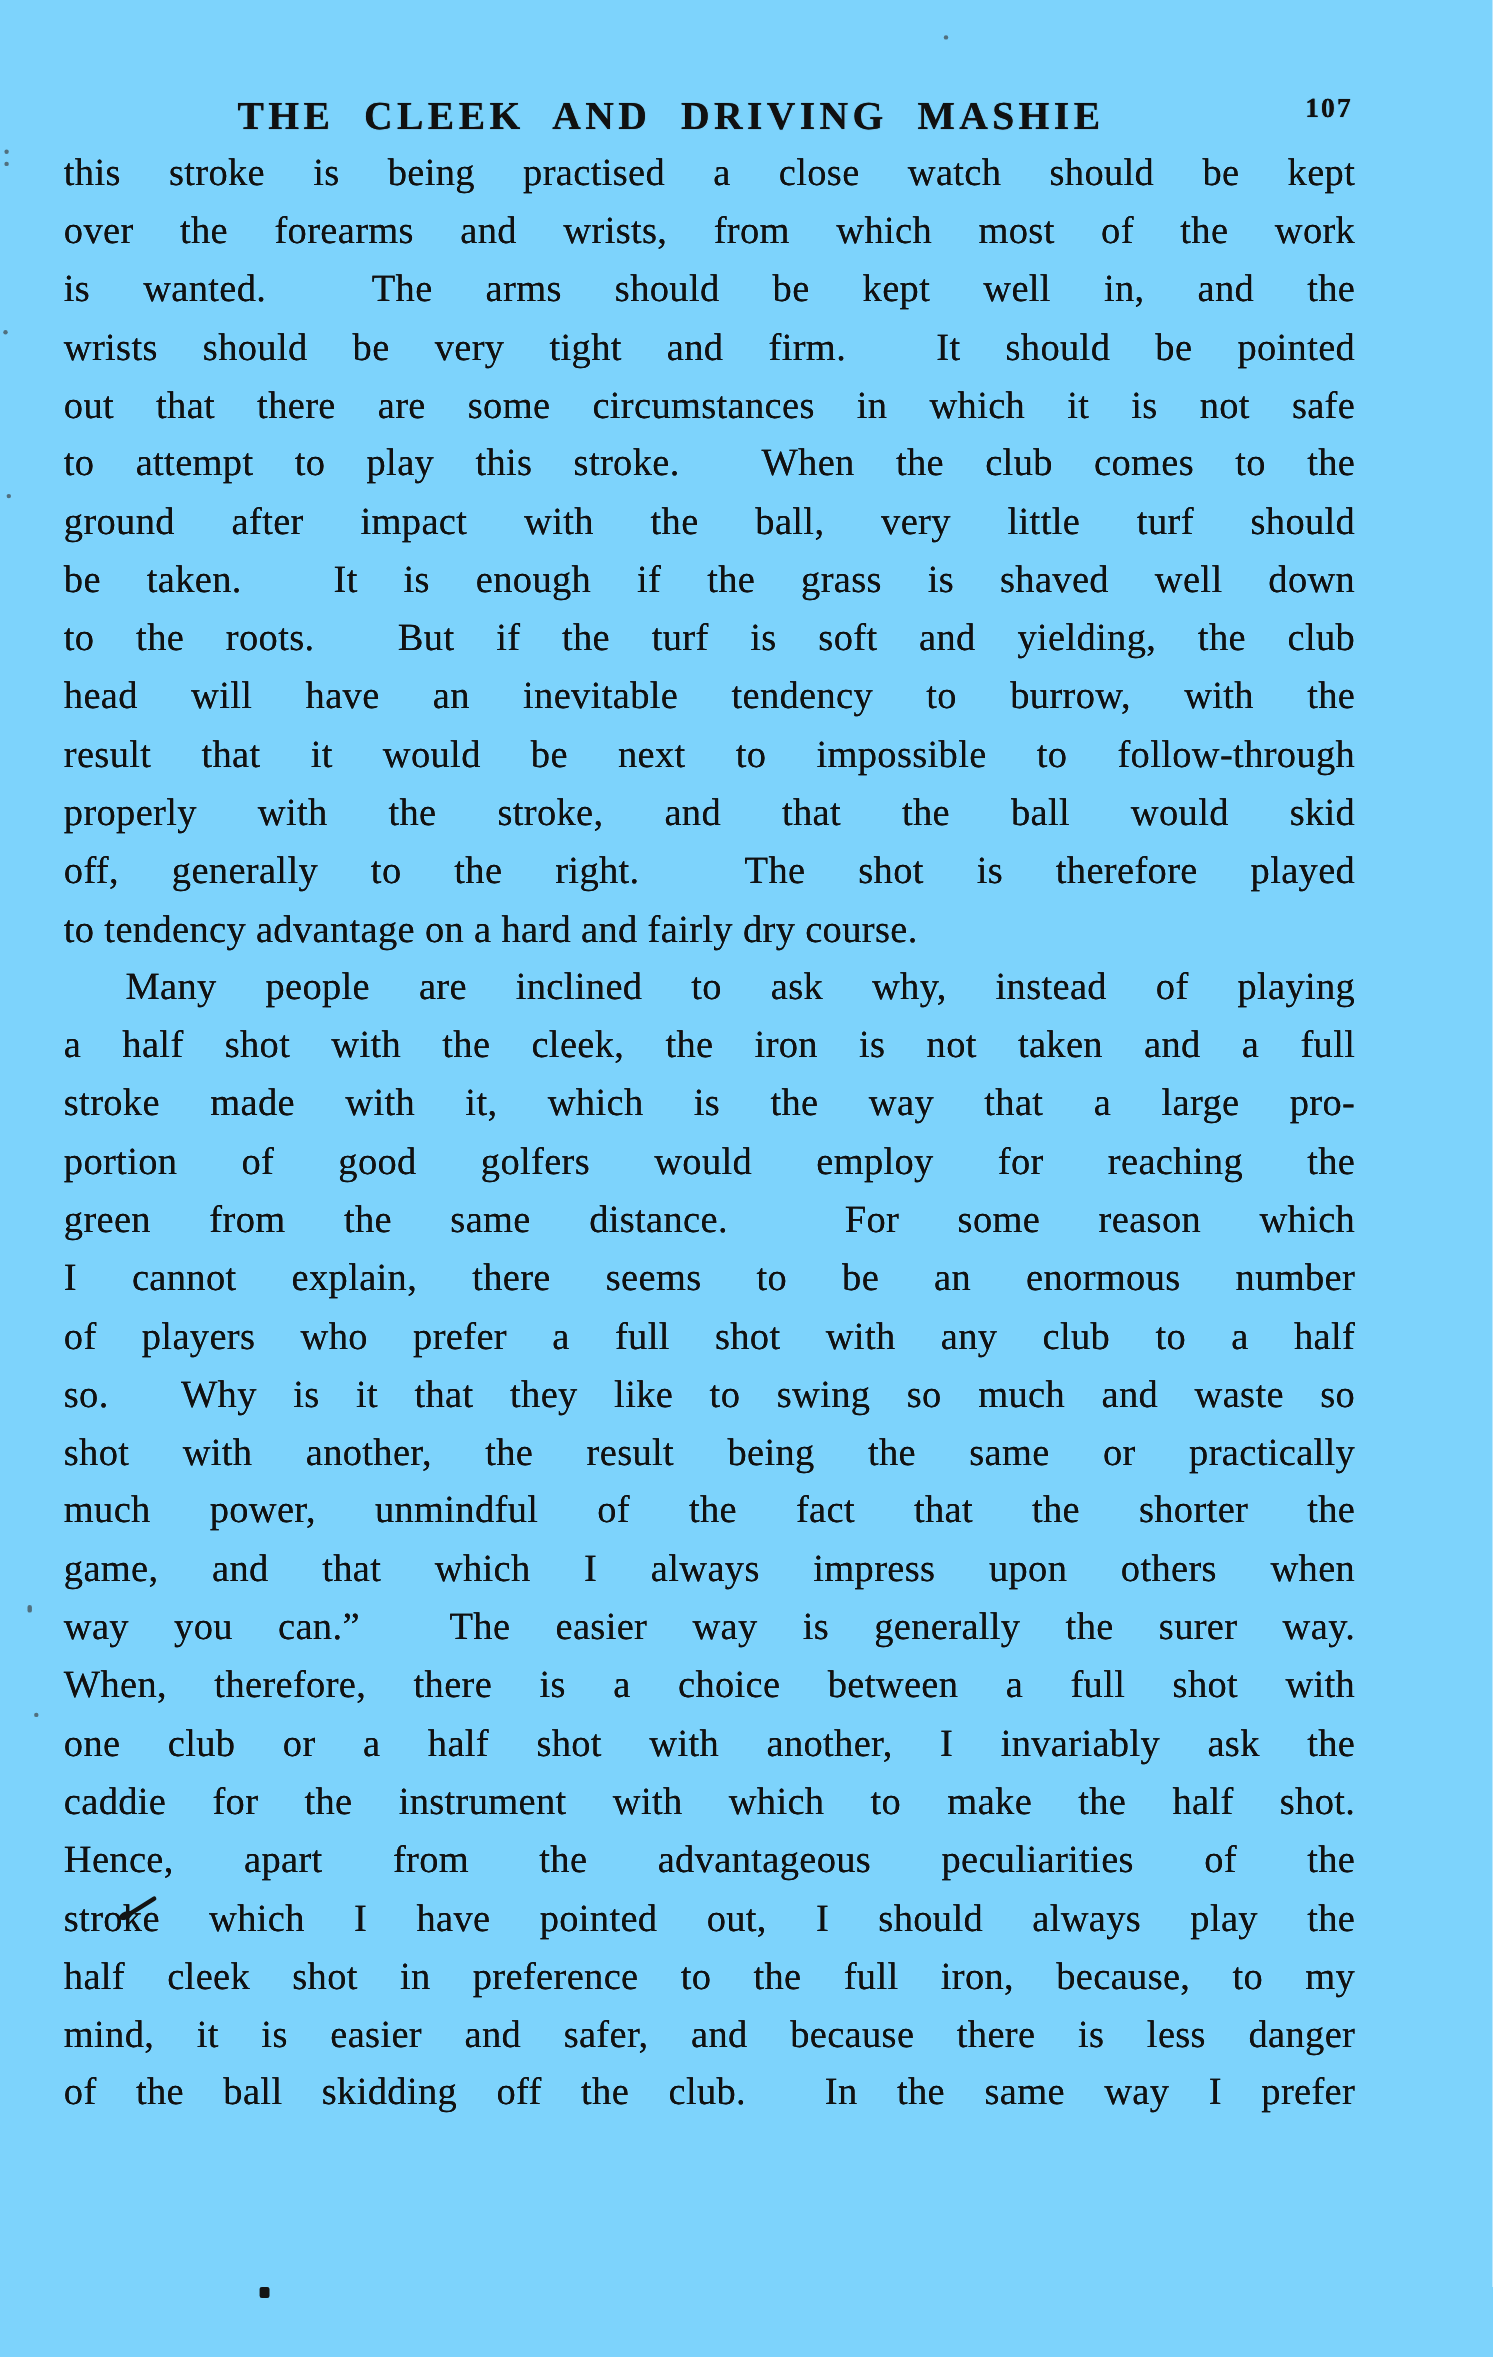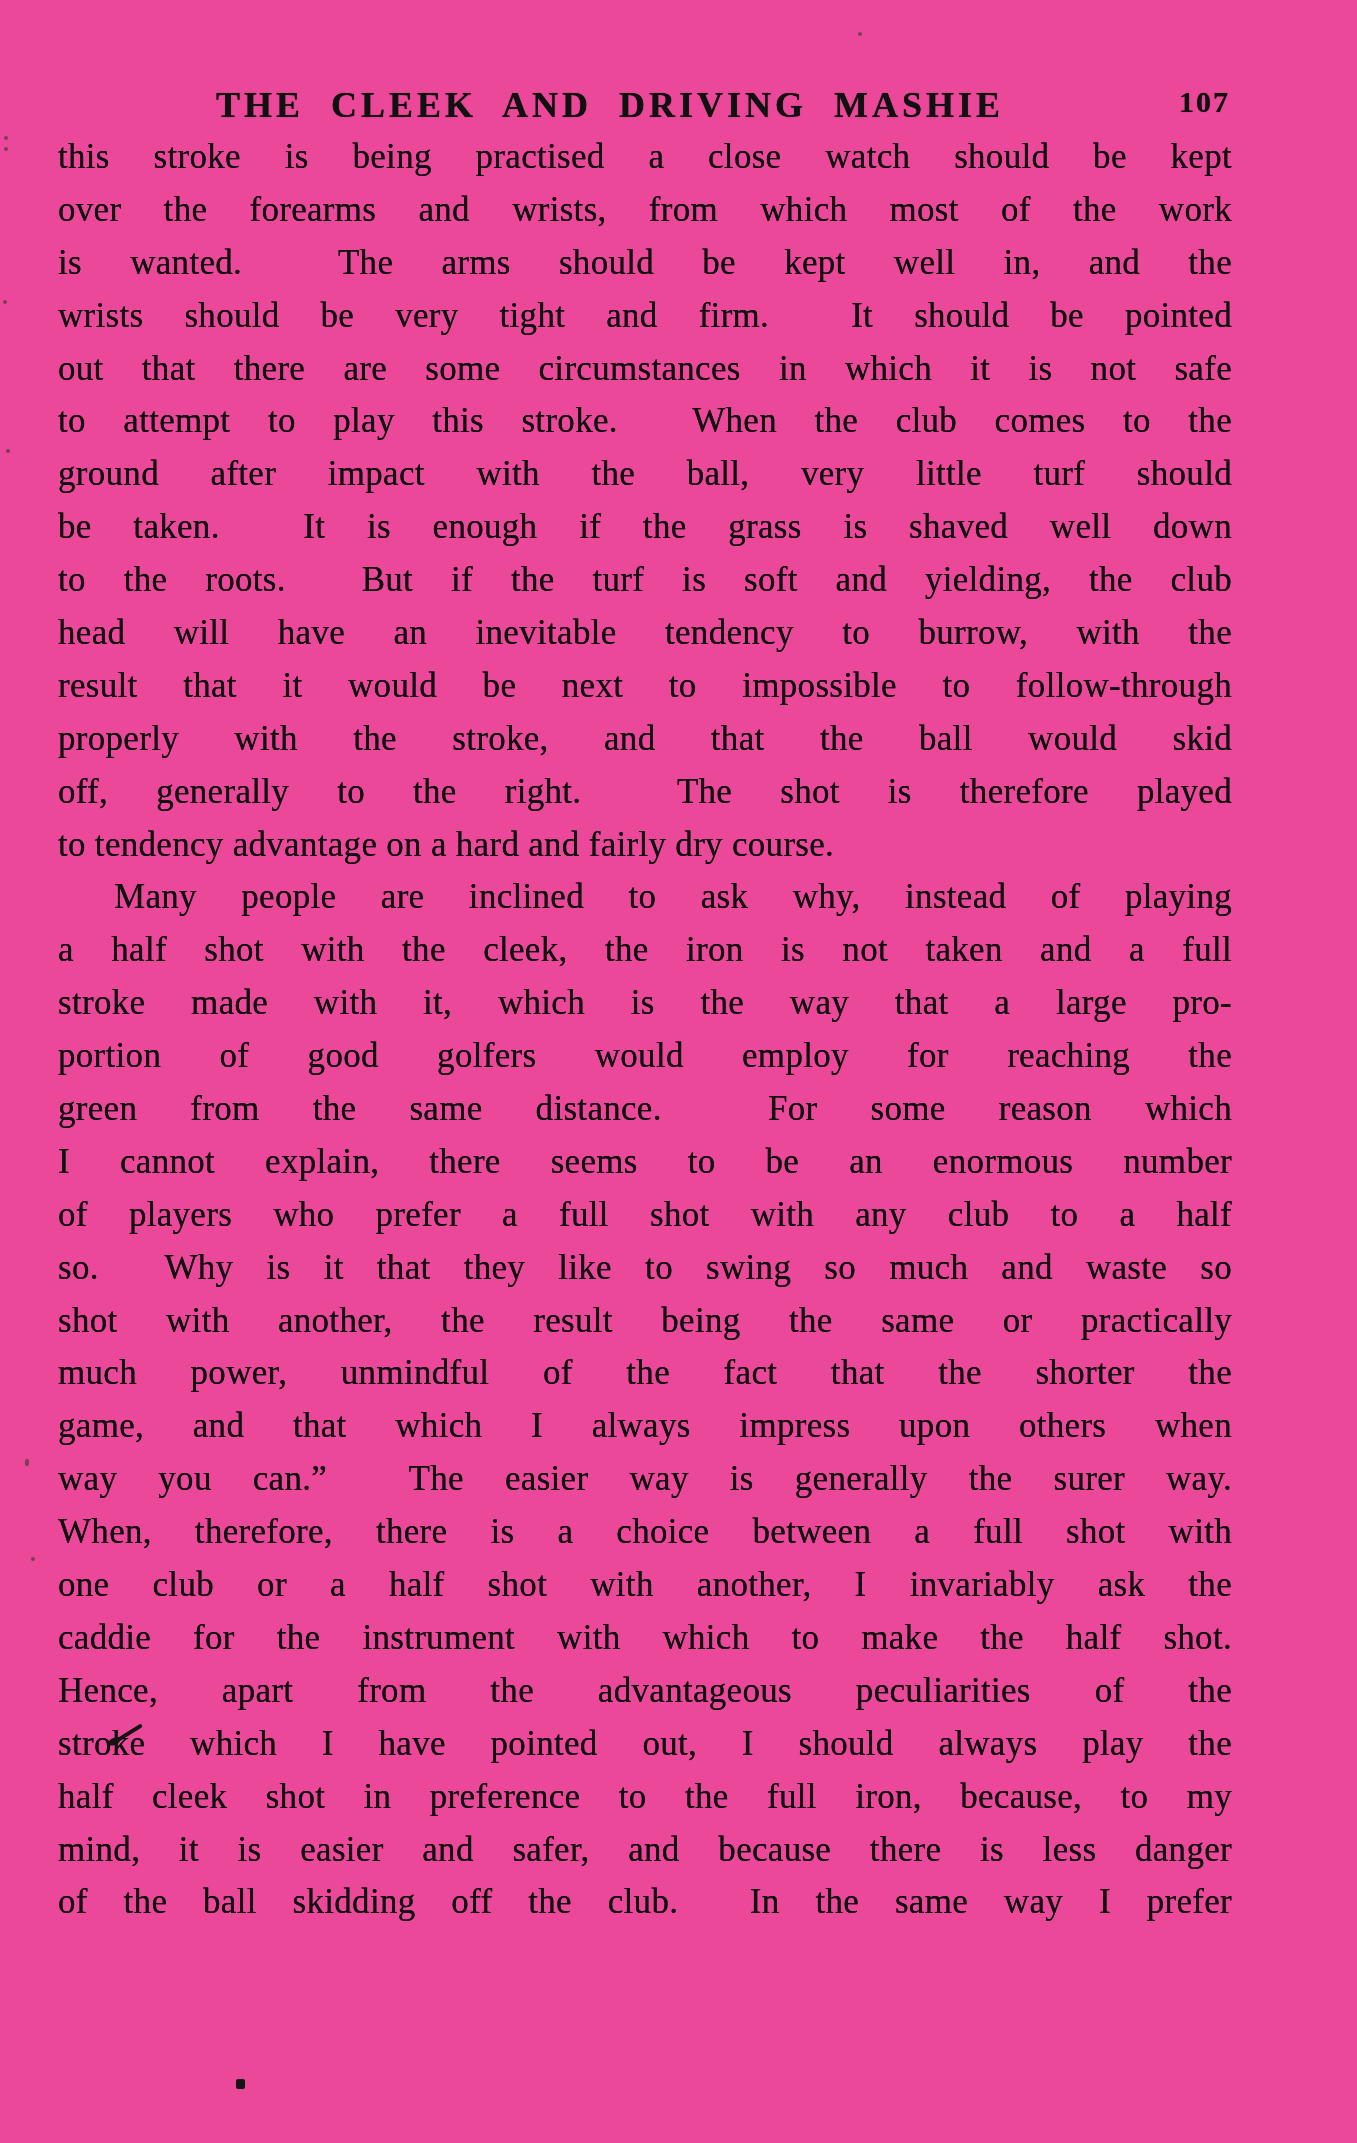--- a/index.html
+++ b/index.html
@@ -4,21 +4,21 @@
 <style>
   html, body {
     margin: 0;
     padding: 0;
     background: #ffffff;
   }
   .page {
     position: relative;
     width: 1357px;
     height: 2143px;
-    background: #ec4899;
+    background: #7dd3fc;
     font-family: "Liberation Serif", "DejaVu Serif", serif;
     color: #111;
     overflow: hidden;
   }
   .header {
     position: absolute;
     left: 58px;
     top: 84px;
     width: 1174px;
     height: 50px;
@@ -30,21 +30,21 @@
     font-weight: 700;
     letter-spacing: 4px;
     word-spacing: 14px;
     white-space: nowrap;
     text-shadow: 0 0 0.7px currentColor;
   }
   .page-number {
     position: absolute;
     right: 2px;
     top: 1px;
-    font-size: 30px;
+    font-size: 25px;
     font-weight: 700;
     letter-spacing: 2px;
     text-shadow: 0 0 0.7px currentColor;
   }
   .body-text {
     position: absolute;
     left: 58px;
     top: 131px;
     width: 1174px;
     font-size: 35px;

